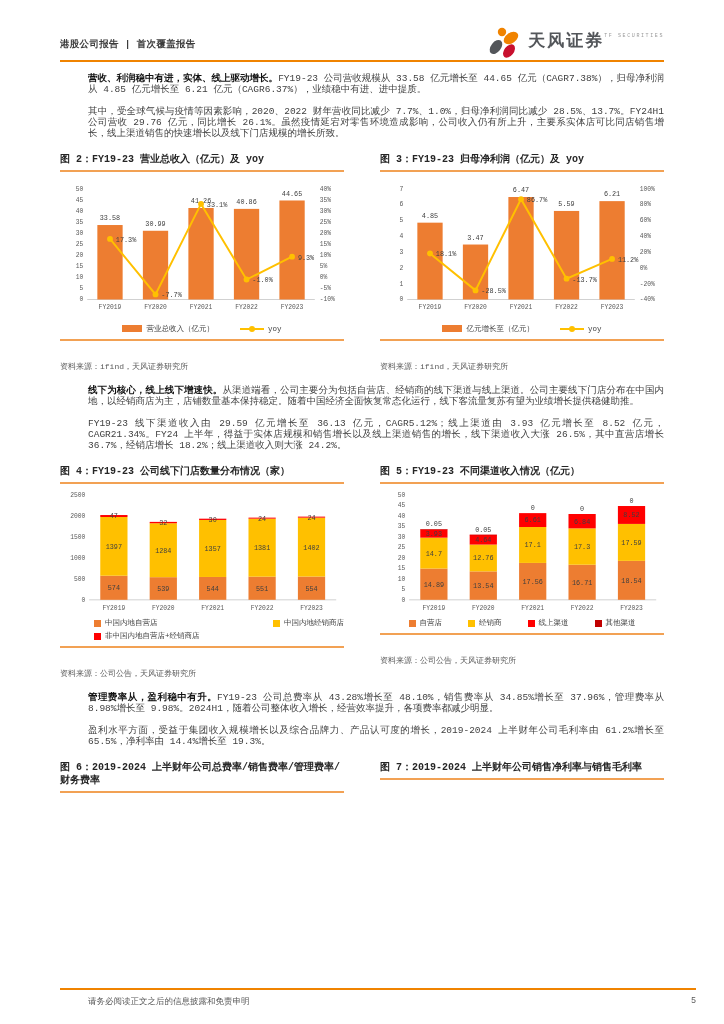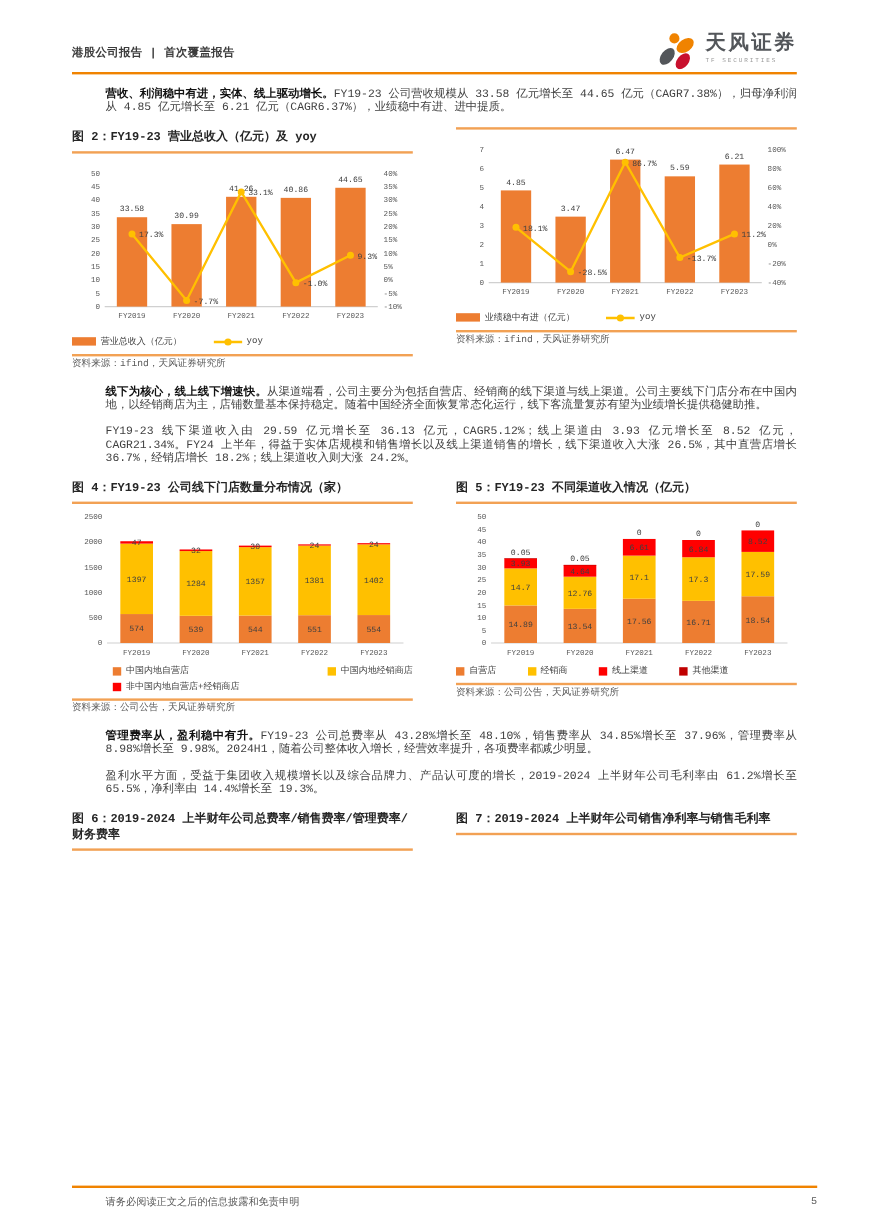--- a/index.html
+++ b/index.html
@@ -2,39 +2,39 @@
 <html><head>
 <meta charset="utf-8">
 <style>
   *{margin:0;padding:0;box-sizing:border-box}
   html,body{background:#fff}
   .page{width:724px;height:1024px;background:#fff;position:relative;overflow:hidden;
         padding:26px 60px 0;font-family:Liberation Mono, monospace;color:#3f3f3f}
   .header{display:flex;justify-content:space-between;align-items:flex-end}
   .breadcrumb{font-size:9.5px;font-weight:bold;color:#3c3c3c;padding-bottom:7px;letter-spacing:.3px}
   .brand{display:flex;align-items:center;gap:7px}
-  .brand-col{display:flex;flex-direction:column;line-height:1.1}
+  .brand-col{display:flex;flex-direction:row;line-height:1.1}
   .brand-name{font-size:17px;font-weight:bold;color:#53565a;letter-spacing:2px}
   .brand-sub{font-size:5px;color:#9a9a9a;letter-spacing:1.6px;margin-top:1px}
   .header-rule{height:2px;background:#f08300;margin-top:2px}
   .para{font-size:9.5px;line-height:11px;margin:11px 0 11px 28px;text-align:justify;color:#3f3f3f}
   .para .lead{font-weight:bold;color:#121212}
   .figrow{display:flex;gap:36px;margin-top:6px}
   .fig{flex:1;min-width:0}
   .figtitle{font-size:10px;font-weight:bold;color:#262626;line-height:13px;padding:3px 0 4px}
   .titlerule{height:2px;background:#f2a154}
   .chart{width:100%;display:block;margin-top:3px;font-family:inherit}
-  .legend{display:flex;align-items:center;gap:26px;font-size:7.5px;
+  .legend{display:flex;justify-content:center;align-items:center;gap:26px;font-size:7.5px;
           color:#404040;margin:1px 0 5px;flex-wrap:wrap}
   .legend.wrap2{justify-content:space-between;padding-left:34px;column-gap:40px;row-gap:3px}
   .lg-item{display:inline-flex;align-items:center;gap:4px;white-space:nowrap}
   .sw{display:inline-block;height:7px}
   .srcrule{height:2px;background:#f2a154;margin-top:2px}
-  .figsrc{font-size:8px;color:#595959;padding:0 0 2px}
-  .footer{position:absolute;left:60px;right:43px;bottom:16px}
+  .figsrc{font-size:8px;color:#595959;padding:20px 0 2px}
+  .footer{position:absolute;left:60px;right:28px;bottom:16px}
   .footer-rule{height:2px;background:#f08300}
   .footer-line{display:flex;justify-content:space-between;font-size:8.5px;color:#595959;padding-top:6px}
   .footer-line .disc{margin-left:28px}
 </style>
 </head>
 <body>
 
 <div class="page">
 
   <div class="header">
@@ -48,20 +48,21 @@
       </svg>
       <div class="brand-col">
         <span class="brand-name">天风证券</span>
         <span class="brand-sub">TF SECURITIES</span>
       </div>
     </div>
   </div>
   <div class="header-rule"></div>
 
   <p class="para"><span class="lead">营收、利润稳中有进，实体、线上驱动增长。</span><span>FY19-23 公司营收规模从 33.58 亿元增长至 44.65 亿元（CAGR7.38%），归母净利润从 4.85 亿元增长至 6.21 亿元（CAGR6.37%），业绩稳中有进、进中提质。</span></p>
+  <p class="para"><span>其中，受全球气候与疫情等因素影响，2020、2022 财年营收同比减少 7.7%、1.0%，归母净利润同比减少 28.5%、13.7%。FY24H1 公司营收 29.76 亿元，同比增长 26.1%。虽然疫情延宕对零售环境造成影响，公司收入仍有所上升，主要系实体店可比同店销售增长，线上渠道销售的快速增长以及线下门店规模的增长所致。</span></p>
 
   <div class="figrow">
     <div class="fig">
       <div class="figtitle">图 2：FY19-23 营业总收入（亿元）及 yoy</div>
       <div class="titlerule"></div>
       <svg id="c0" class="chart" viewBox="0 0 292 152">
           <text x="24" y="130" text-anchor="end" font-size="6.5" fill="#595959">0</text>
           <text x="24" y="118.6" text-anchor="end" font-size="6.5" fill="#595959">5</text>
           <text x="24" y="107.2" text-anchor="end" font-size="6.5" fill="#595959">10</text>
           <text x="24" y="95.80000000000001" text-anchor="end" font-size="6.5" fill="#595959">15</text>
@@ -121,20 +122,21 @@
               <line x1="0" y1="4" x2="24" y2="4" stroke="#FFC000" stroke-width="2"></line>
               <circle cx="12" cy="4" r="3" fill="#FFC000"></circle>
             </svg>
             <span>yoy</span>
           </span>
         </div>
       <div class="srcrule"></div>
       <div class="figsrc">资料来源：ifind，天风证券研究所</div>
     </div>
     <div class="fig">
+      <div class="figtitle">图 3：FY19-23 归母净利润（亿元）及 yoy</div>
       <div class="titlerule"></div>
       <svg id="c1" class="chart" viewBox="0 0 292 152">
           <text x="24" y="130" text-anchor="end" font-size="6.5" fill="#595959">0</text>
           <text x="24" y="113.71428571428572" text-anchor="end" font-size="6.5" fill="#595959">1</text>
           <text x="24" y="97.42857142857143" text-anchor="end" font-size="6.5" fill="#595959">2</text>
           <text x="24" y="81.14285714285714" text-anchor="end" font-size="6.5" fill="#595959">3</text>
           <text x="24" y="64.85714285714286" text-anchor="end" font-size="6.5" fill="#595959">4</text>
           <text x="24" y="48.57142857142857" text-anchor="end" font-size="6.5" fill="#595959">5</text>
           <text x="24" y="32.28571428571429" text-anchor="end" font-size="6.5" fill="#595959">6</text>
           <text x="24" y="16" text-anchor="end" font-size="6.5" fill="#595959">7</text>
@@ -170,21 +172,21 @@
           <circle cx="145" cy="24.83" r="3" fill="#FFC000"></circle>
           <text x="151" y="27.83" text-anchor="start" font-size="7" fill="#404040">86.7%</text>
           <circle cx="191.79999999999998" cy="106.58428571428571" r="3" fill="#FFC000"></circle>
           <text x="197.79999999999998" y="109.58428571428571" text-anchor="start" font-size="7" fill="#404040">-13.7%</text>
           <circle cx="238.6" cy="86.30857142857143" r="3" fill="#FFC000"></circle>
           <text x="244.6" y="89.30857142857143" text-anchor="start" font-size="7" fill="#404040">11.2%</text>
         </svg>
       <div class="legend" id="lg1">
           <span class="lg-item">
             <span class="sw" style="width:20px;background:#ED7D31"></span>
-            <span>业绩稳中有进（亿元）</span>
+            <span>亿元增长至（亿元）</span>
           </span>
           <span class="lg-item">
             <svg width="24" height="8" viewBox="0 0 24 8">
               <line x1="0" y1="4" x2="24" y2="4" stroke="#FFC000" stroke-width="2"></line>
               <circle cx="12" cy="4" r="3" fill="#FFC000"></circle>
             </svg>
             <span>yoy</span>
           </span>
         </div>
       <div class="srcrule"></div>

